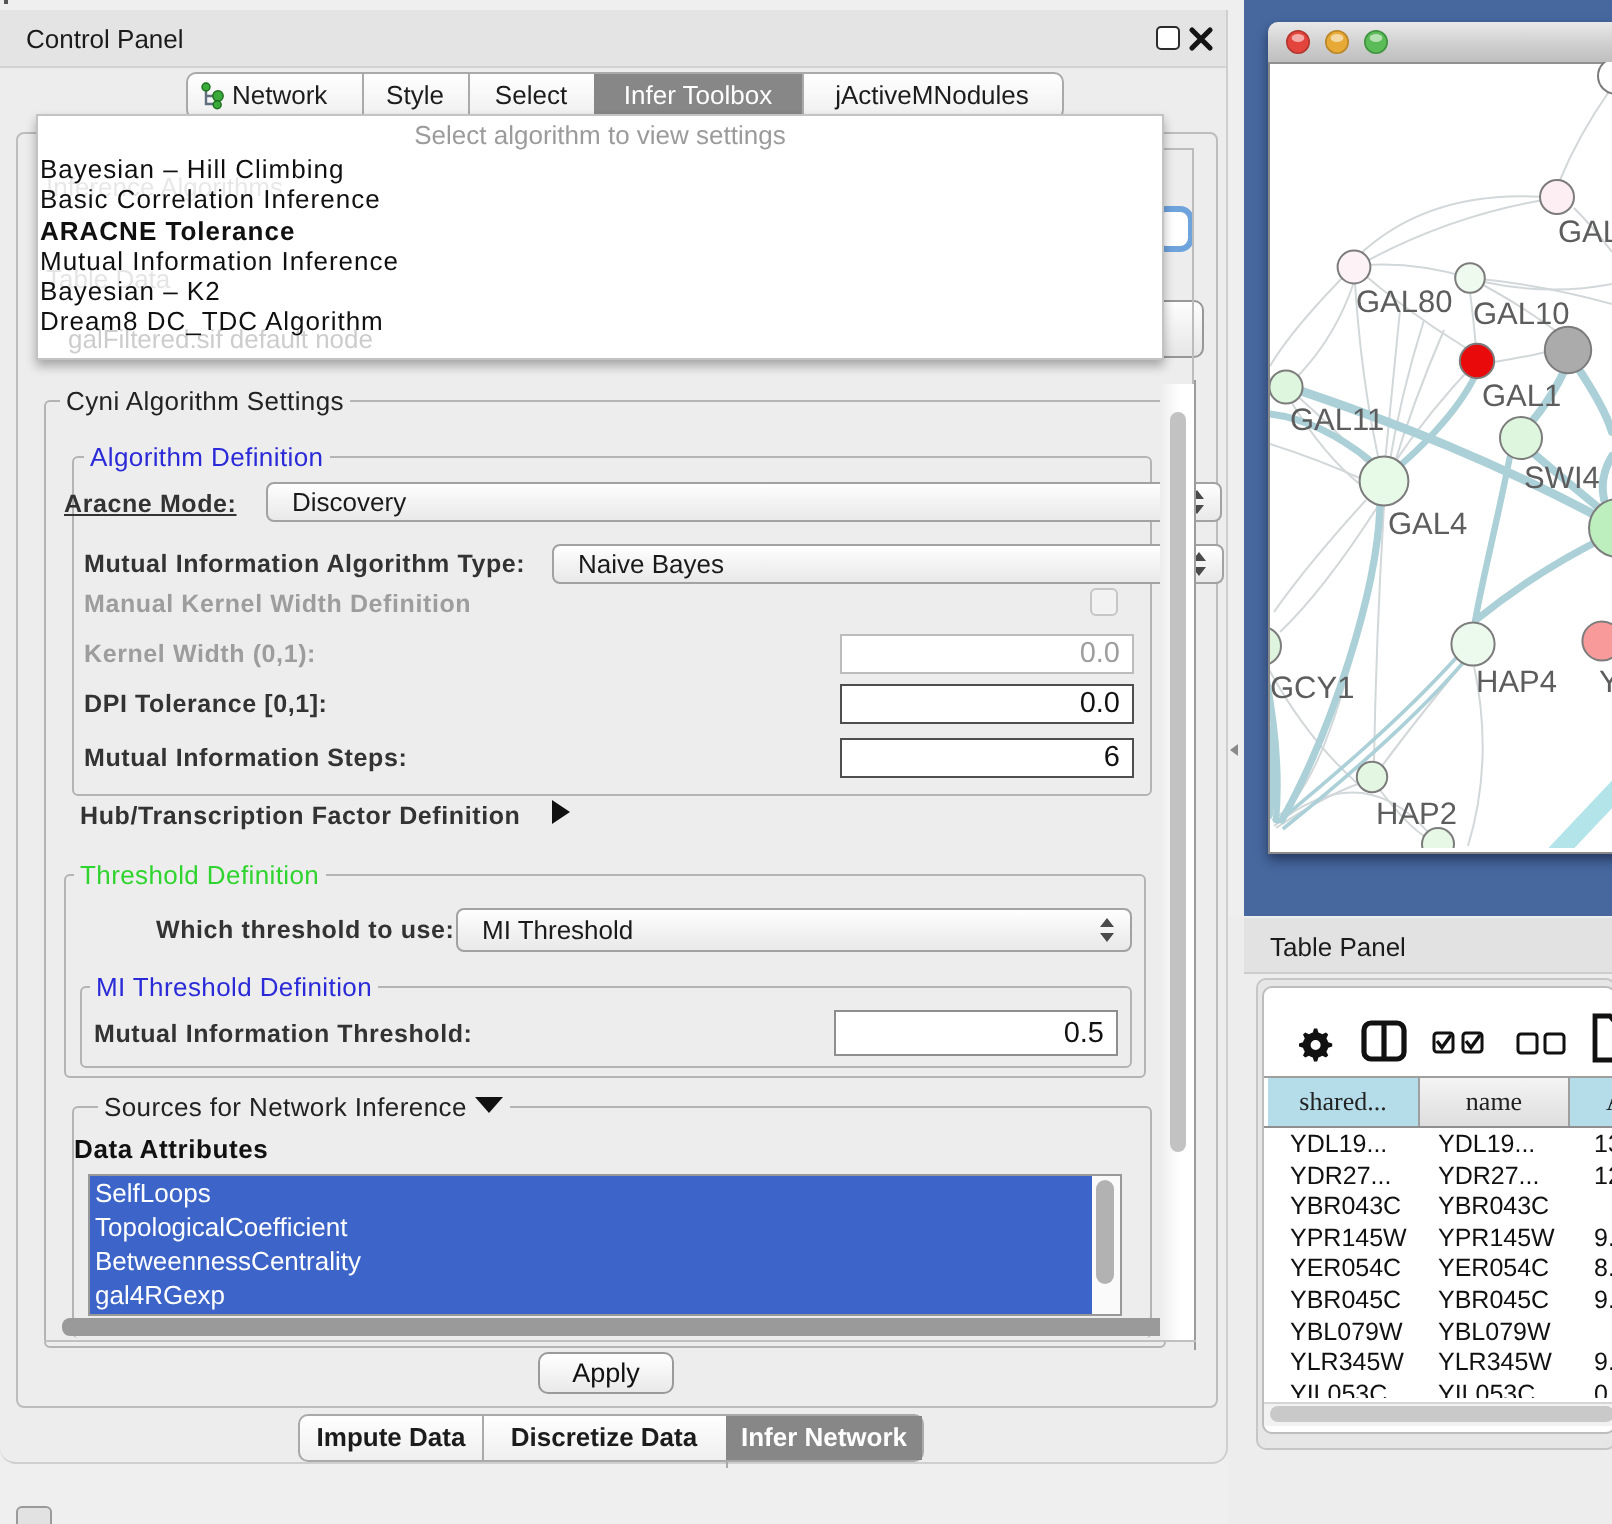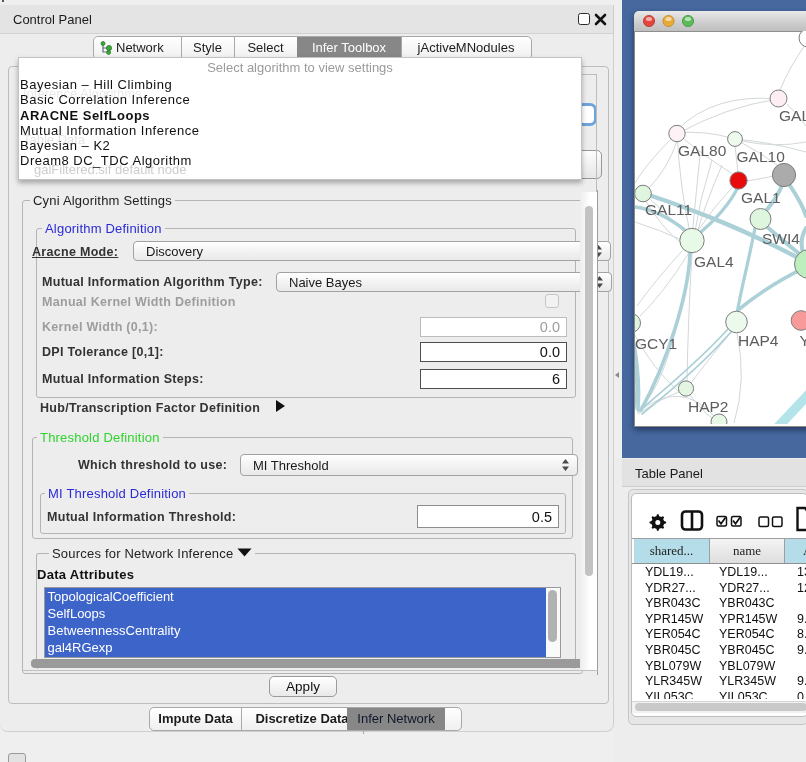--- a/index.html
+++ b/index.html
@@ -99,21 +99,21 @@
 
   <div class="lbl abs" style="left:40px;top:396px;font-size:12.5px;">Hub/Transcription Factor Definition</div>
   <svg class="abs" style="left:274px;top:394px;" width="12" height="14" viewBox="0 0 12 14">
       <path d="M2 1 L11 7 L2 13 Z" fill="#111"></path>
     </svg>
 
   <div class="grp" style="left:32px;top:432px;width:539px;height:100px;">
     <div class="gtitle" style="left:4px;color:#2fd42f;">Threshold Definition</div>
   </div>
   <div class="lbl abs" style="left:78px;top:453px;">Which threshold to use:</div>
-  <div class="combo" style="left:240px;top:449px;width:292px;height:20px;text-align:right;">
+  <div class="combo" style="left:228px;top:449px;width:292px;height:20px;text-align:right;">
       <span class="tx">MI Threshold</span>
     <svg class="stepper" viewBox="0 0 9 12">
         <path d="M4.5 0 L8 4.5 L1 4.5 Z M4.5 12 L8 7.5 L1 7.5 Z" fill="#4a4a4a"></path>
       </svg>
     </div>
   <div class="grp" style="left:40px;top:488px;width:524px;height:39px;">
     <div class="gtitle" style="left:4px;color:#2a2ad8;">MI Threshold Definition</div>
   </div>
   <div class="lbl abs" style="left:47px;top:505px;">Mutual Information Threshold:</div>
   <div class="field" style="left:417px;top:500px;width:140px;height:21px;border:1px solid #8e8e8e;">
@@ -123,22 +123,22 @@
   <div class="grp" style="left:36px;top:548px;width:538px;height:115px;border-bottom:none;">
     <div class="gtitle" style="left:12px;color:#222;">Sources for Network Inference
       <svg width="15" height="9" viewBox="0 0 15 9" style="vertical-align:1px;">
           <path d="M0.5 0.5 L14.5 0.5 L7.5 8.5 Z" fill="#111"></path>
         </svg>
     </div>
   </div>
   <div class="lbl abs" style="left:37px;top:562px;font-size:13px;color:#111;">Data Attributes</div>
   <div class="abs" style="left:44px;top:582px;width:515px;height:69px;background:#fff;border:1px solid #999;overflow:hidden;">
     <div class="abs" style="left:0;top:0;width:501px;height:69px;background:#3d64c8;color:#fff;font-size:13px;">
+      <div style="height:17px;padding-left:2.5px;line-height:17px;">SelfLoops</div>
       <div style="height:17px;padding-left:2.5px;line-height:17px;">TopologicalCoefficient</div>
-      <div style="height:17px;padding-left:2.5px;line-height:17px;">SelfLoops</div>
       <div style="height:17px;padding-left:2.5px;line-height:17px;">BetweennessCentrality</div>
       <div style="height:17px;padding-left:2.5px;line-height:17px;">gal4RGexp</div>
     </div>
     <div class="abs" style="left:501px;top:0;width:14px;height:69px;background:#fafafa;"></div>
     <div class="abs" style="left:502.5px;top:1.5px;width:9px;height:52px;background:#b2b2b2;border-radius:5px;"></div>
   </div>
 
   <div class="abs" style="left:31px;top:654px;width:557px;height:9px;background:#9a9a9a;border-radius:4px;"></div>
 
   <div class="abs" style="left:580px;top:187px;width:17px;height:479px;background:linear-gradient(90deg,#ededed,#ffffff 60%);"></div>
@@ -148,34 +148,34 @@
 
   <div class="abs" style="left:269px;top:671px;width:66px;height:19px;background:linear-gradient(#ffffff,#e9e9e9);border:1px solid #9a9a9a;border-radius:5px;text-align:center;font-size:13.5px;color:#111;line-height:19px;">Apply</div>
 
   <div class="abs" style="left:149px;top:702px;width:311px;height:22px;border:1px solid #a9a9a9;border-radius:5px;background:linear-gradient(#ffffff,#efefef);font-size:13px;color:#1c1c1c;">
     <div class="abs" style="left:0;top:0;width:91px;height:22px;border-right:1px solid #aaa;">
         <span class="abs" style="left:0;width:91px;top:3px;text-align:center;font-weight:bold;">Impute Data</span>
       </div>
     <div class="abs" style="left:91px;top:0;width:122px;height:26px;border-right:1px solid #aaa;">
         <span class="abs" style="left:0;width:122px;top:3px;text-align:center;font-weight:bold;">Discretize Data</span>
       </div>
-    <div class="abs" style="left:197px;top:0;width:98px;height:22px;background:#878787;color:#0f172a;">
+    <div class="abs" style="left:213px;top:0;width:98px;height:22px;background:#878787;color:#ffffff;font-weight:bold;">
         <span class="abs" style="left:0;width:98px;top:3px;text-align:center;">Infer Network</span>
       </div>
   </div>
 
   <div class="abs" id="dropdown" style="left:18px;top:52px;width:562px;height:121px;background:#fff;border:1px solid #c3c3c3;box-shadow:0 3px 5px rgba(0,0,0,0.3);font-size:13px;color:#101010;">
     <div class="abs" style="left:4px;top:28px;color:rgba(120,120,120,0.17);font-size:13px;">Inference Algorithms</div>
     <div class="abs" style="left:4px;top:74px;color:rgba(120,120,120,0.2);font-size:13px;">Table Data</div>
     <div class="abs" style="left:15px;top:104px;color:rgba(110,110,110,0.35);font-size:13px;">galFiltered.sif default node</div>
     <div class="abs" style="left:0;top:2px;width:562px;text-align:center;color:#9b9b9b;">Select algorithm to view settings</div>
     <div class="abs" style="left:1px;top:19px;line-height:15.3px;letter-spacing:0.5px;">
       Bayesian – Hill Climbing<br>
       Basic Correlation Inference<br>
-      <b>ARACNE SelfLoops</b><br>
+      <b>ARACNE Tolerance</b><br>
       Mutual Information Inference<br>
       Bayesian – K2<br>
       Dream8 DC_TDC Algorithm
     </div>
   </div>
 </div>
 
 <div class="abs" style="left:2px;top:0;width:2px;height:2px;background:#555;"></div>
 
 <div class="abs" style="left:8px;top:753px;width:16px;height:12px;border:1px solid #9a9a9a;border-radius:3px;background:#e2e2e2;"></div>

